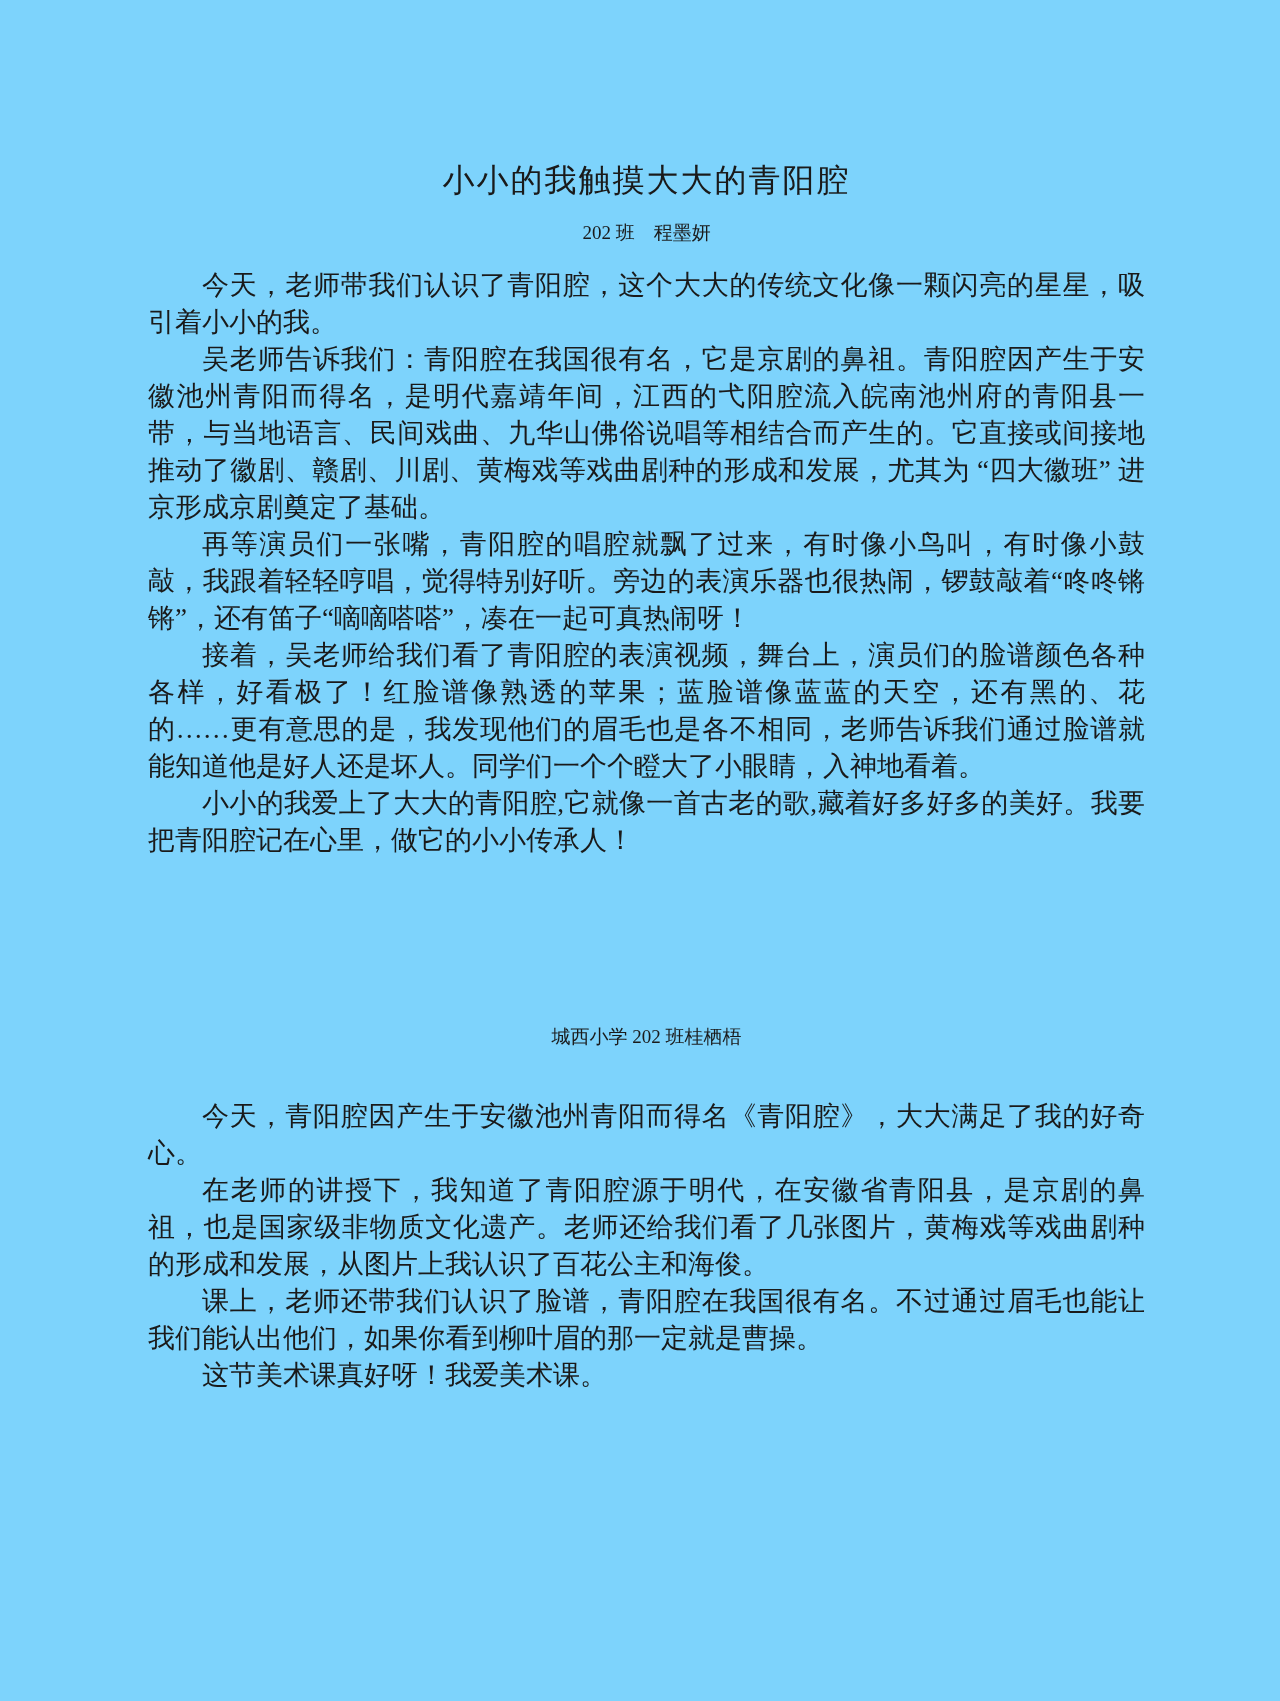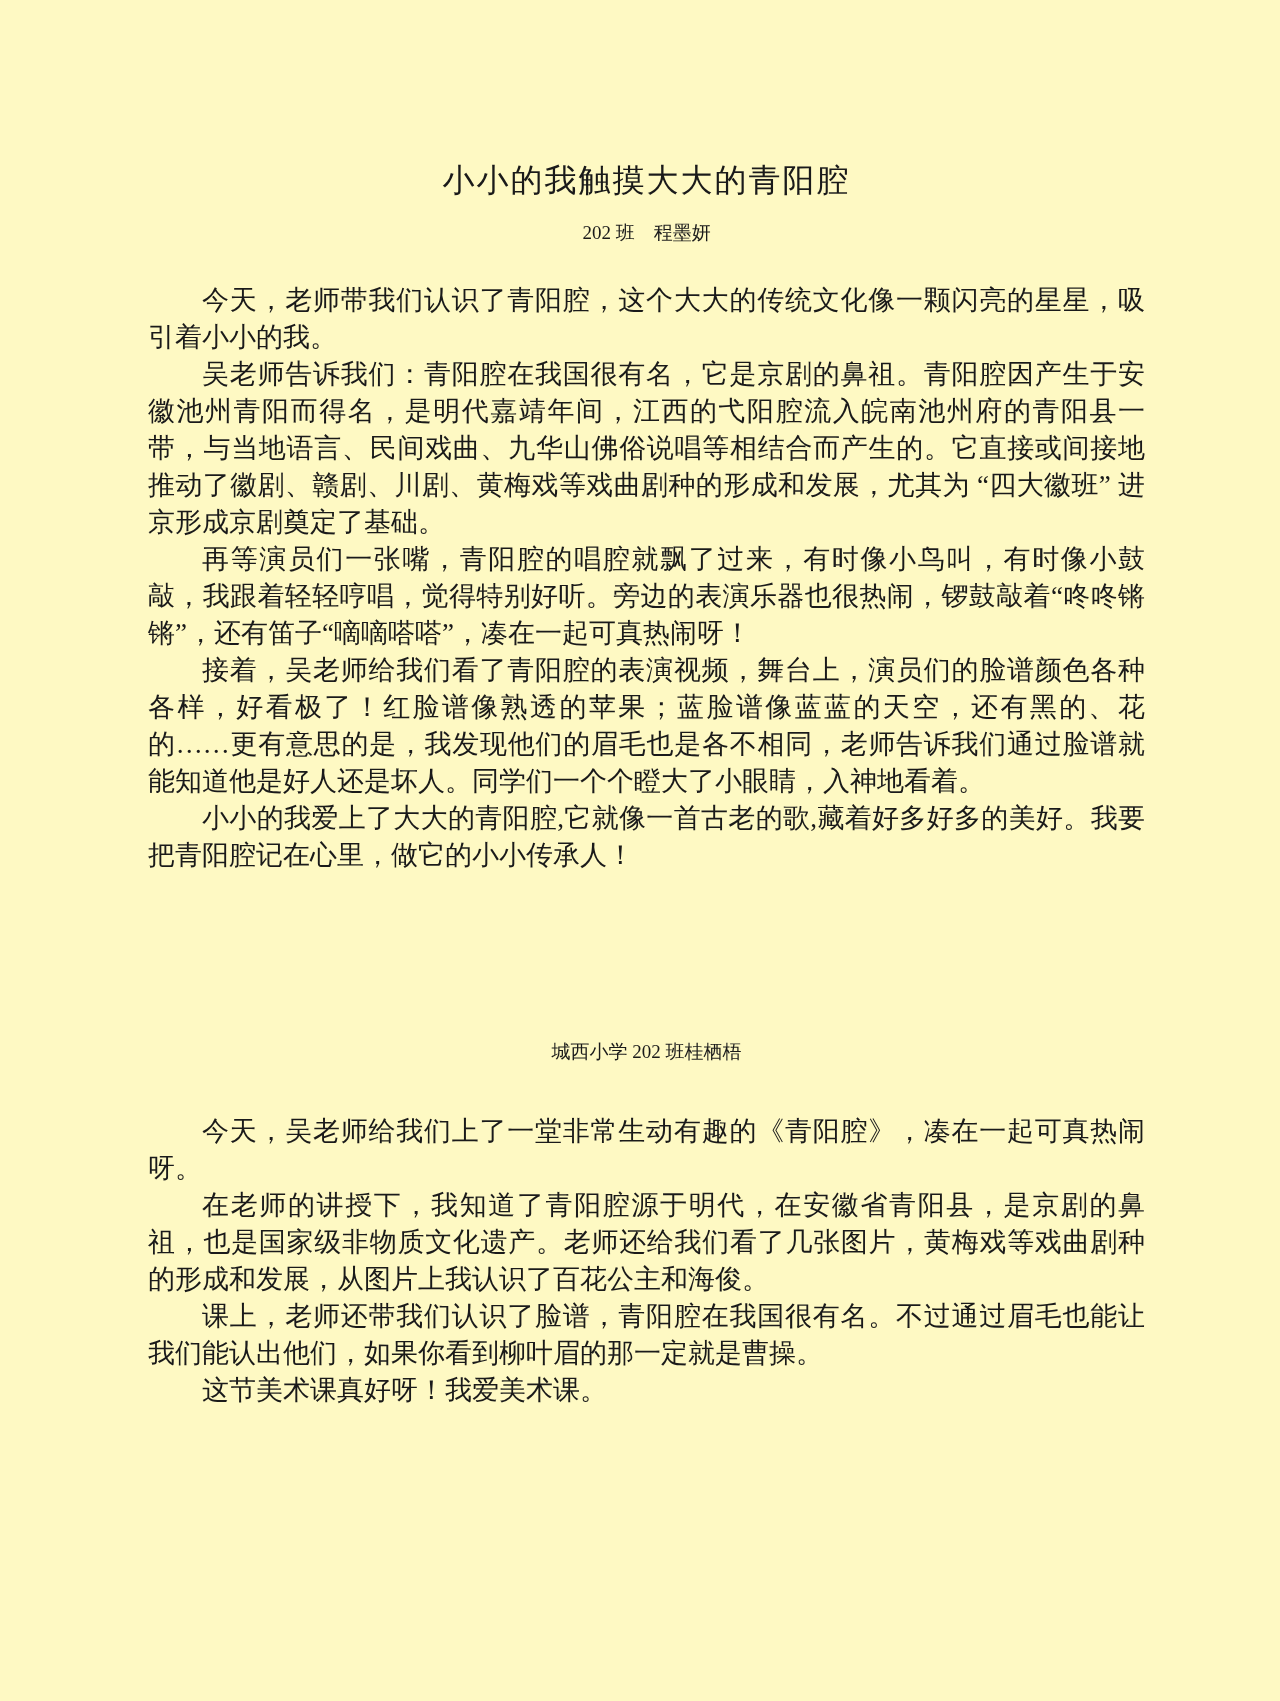--- a/index.html
+++ b/index.html
@@ -4,21 +4,21 @@
 <style>
   html, body {
     margin: 0;
     padding: 0;
     background: #ffffff;
   }
   .page {
     position: relative;
     width: 1280px;
     height: 1701px;
-    background: #fef9c3;
+    background: #7dd3fc;
     color: #1a1a1a;
     font-family: "Liberation Serif", "DejaVu Serif", serif;
     overflow: hidden;
   }
   .content {
     position: absolute;
     left: 148px;
     top: 158px;
     width: 997px;
   }
@@ -30,21 +30,21 @@
     margin: 0;
     letter-spacing: 2px;
   }
   .essay-byline {
     font-size: 19px;
     line-height: 30px;
     text-align: center;
     margin: 16px 0 0 0;
   }
   .essay-body {
-    margin-top: 34px;
+    margin-top: 19px;
   }
   .essay-body p {
     font-size: 27px;
     line-height: 37px;
     text-align: justify;
     text-indent: 2em;
     margin: 0;
     word-break: break-all;
   }
   .essay-2 {
@@ -71,21 +71,21 @@
         <p>吴老师告诉我们：青阳腔在我国很有名，它是京剧的鼻祖。青阳腔因产生于安徽池州青阳而得名，是明代嘉靖年间，江西的弋阳腔流入皖南池州府的青阳县一带，与当地语言、民间戏曲、九华山佛俗说唱等相结合而产生的。它直接或间接地推动了徽剧、赣剧、川剧、黄梅戏等戏曲剧种的形成和发展，尤其为 “四大徽班” 进京形成京剧奠定了基础。</p>
         <p>再等演员们一张嘴，青阳腔的唱腔就飘了过来，有时像小鸟叫，有时像小鼓敲，我跟着轻轻哼唱，觉得特别好听。旁边的表演乐器也很热闹，锣鼓敲着“咚咚锵锵”，还有笛子“嘀嘀嗒嗒”，凑在一起可真热闹呀！</p>
         <p>接着，吴老师给我们看了青阳腔的表演视频，舞台上，演员们的脸谱颜色各种各样，好看极了！红脸谱像熟透的苹果；蓝脸谱像蓝蓝的天空，还有黑的、花的……更有意思的是，我发现他们的眉毛也是各不相同，老师告诉我们通过脸谱就能知道他是好人还是坏人。同学们一个个瞪大了小眼睛，入神地看着。</p>
         <p>小小的我爱上了大大的青阳腔,它就像一首古老的歌,藏着好多好多的美好。我要把青阳腔记在心里，做它的小小传承人！</p>
       </div>
     </section>
 
     <section class="essay essay-2">
       <div class="essay-byline">城西小学 202 班桂栖梧</div>
       <div class="essay-body">
-        <p>今天，吴老师给我们上了一堂非常生动有趣的《青阳腔》，凑在一起可真热闹呀。</p>
+        <p>今天，青阳腔因产生于安徽池州青阳而得名《青阳腔》，大大满足了我的好奇心。</p>
         <p>在老师的讲授下，我知道了青阳腔源于明代，在安徽省青阳县，是京剧的鼻祖，也是国家级非物质文化遗产。老师还给我们看了几张图片，黄梅戏等戏曲剧种的形成和发展，从图片上我认识了百花公主和海俊。</p>
         <p>课上，老师还带我们认识了脸谱，青阳腔在我国很有名。不过通过眉毛也能让我们能认出他们，如果你看到柳叶眉的那一定就是曹操。</p>
         <p>这节美术课真好呀！我爱美术课。</p>
       </div>
     </section>
 
   </div>
 </div>
 
 </body></html>

